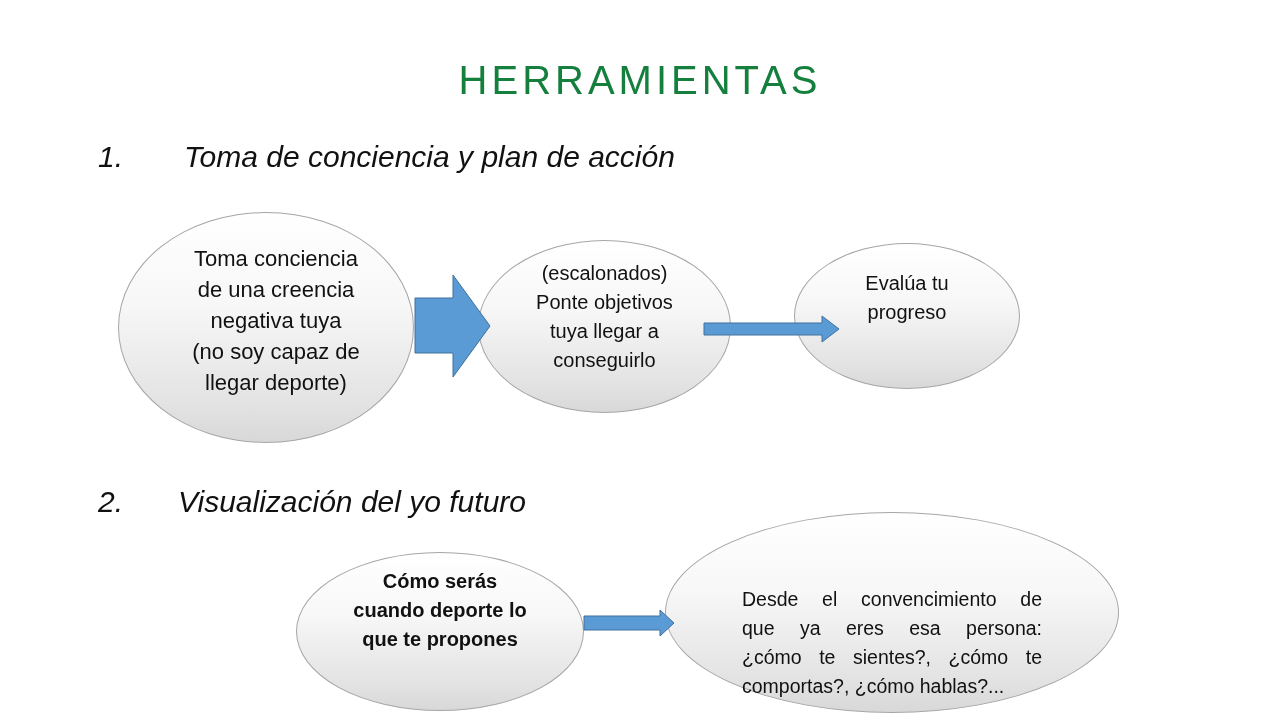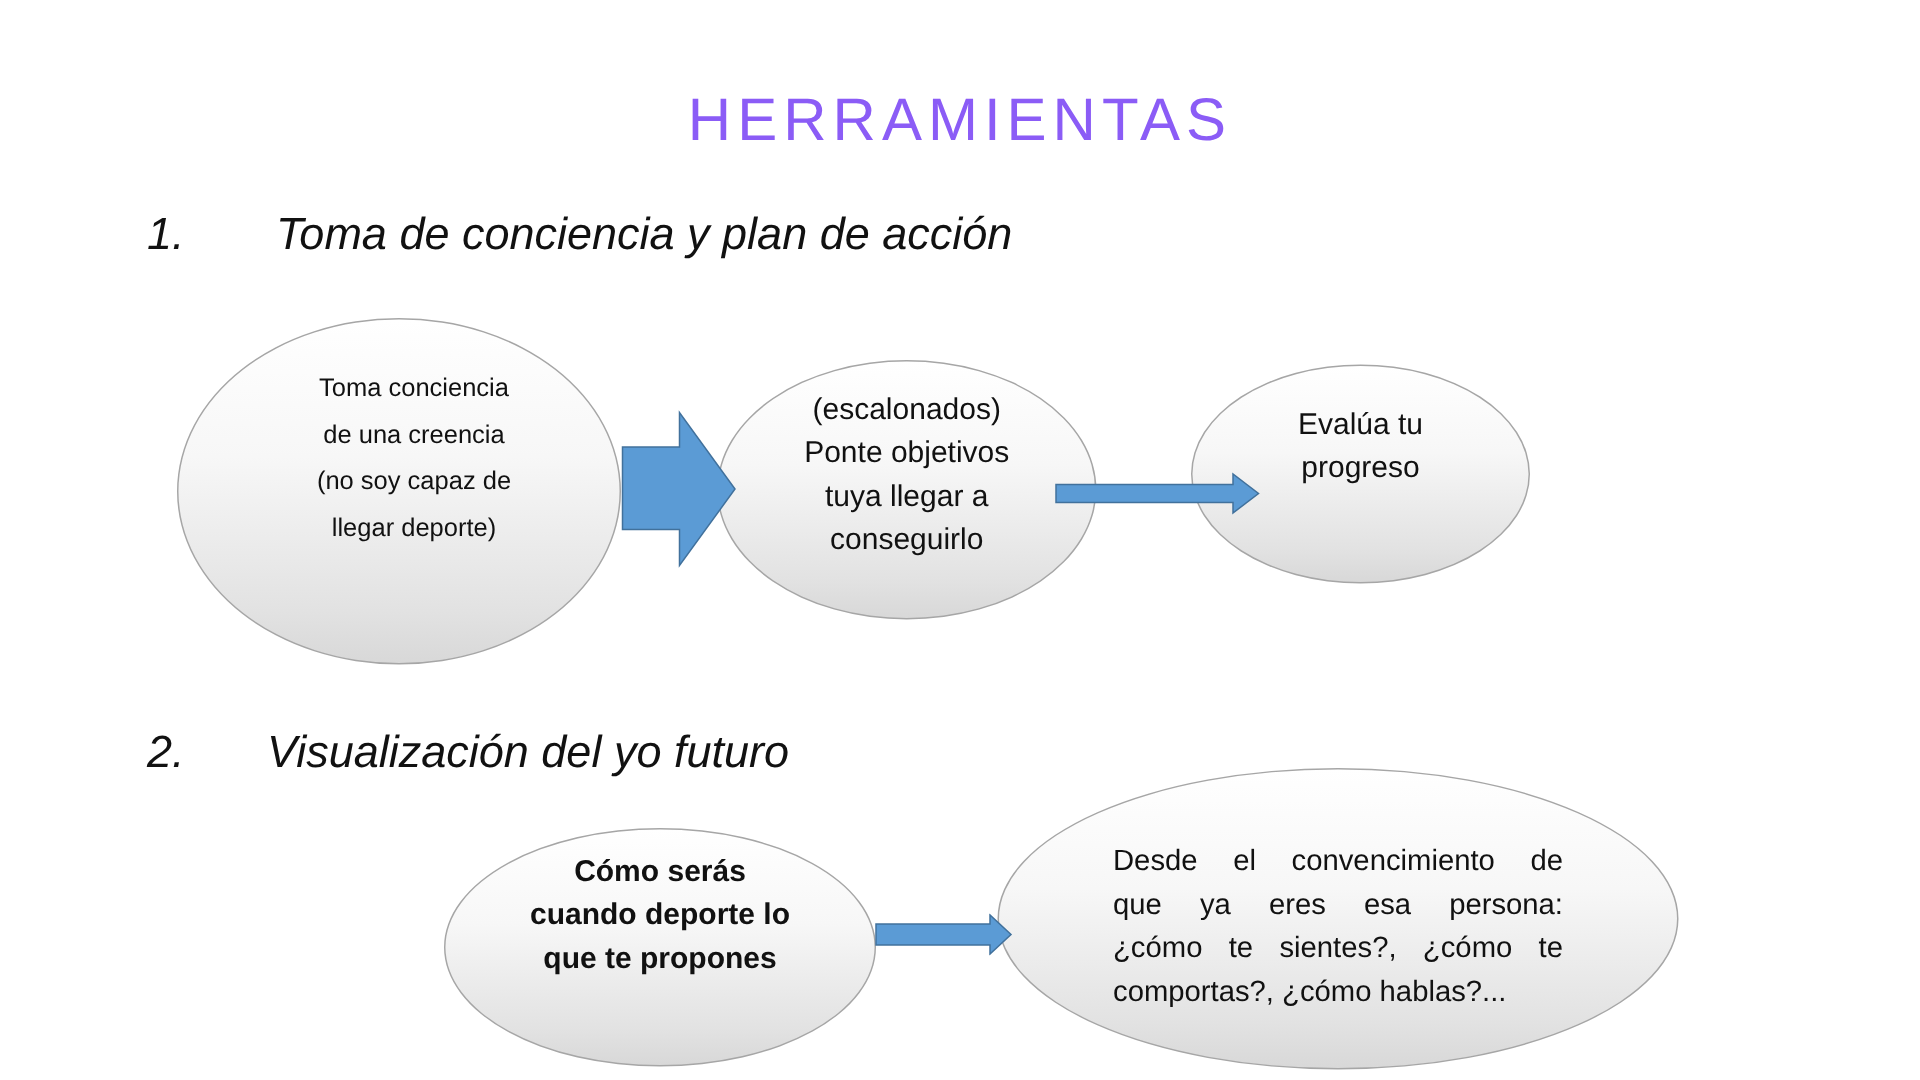--- a/index.html
+++ b/index.html
@@ -1,41 +1,42 @@
 <!DOCTYPE html>
 <html><head>
 <meta charset="utf-8">
 <style>
   html, body { margin:0; padding:0; }
   body { width:1280px; height:720px; background:#ffffff; position:relative; overflow:hidden;
          font-family:"Liberation Sans", "DejaVu Sans", sans-serif; color:#000; }
   .title { position:absolute; left:0; width:1280px; top:58px; text-align:center;
-           font-size:40px; letter-spacing:4px; color:#8b5cf6; }
+           font-size:40px; letter-spacing:4px; color:#15803d; }
   .heading { position:absolute; font-size:30px; color:#111; white-space:nowrap;font-style:italic; }
   .heading .num { display:inline-block; }
   .ellipse { position:absolute; border-radius:50%; border:1px solid #a6a6a6; box-sizing:border-box;
              background: linear-gradient(to bottom, #ffffff 0%, #f7f7f7 40%, #e2e2e2 85%, #d8d8d8 100%);
              display:flex; align-items:flex-start; justify-content:center; }
   .etext { text-align:center; font-size:20px; line-height:29px; color:#111; }
   .etext.just { text-align:justify; text-align-last:left; line-height:29px; font-size:19.5px; }
   .arrow { position:absolute; }
 </style>
 </head>
 <body>
 
 <div class="title">HERRAMIENTAS</div>
 
 <div class="heading" style="left:98px; top:140px;">
   <span class="num" style="width:86px;">1.</span><span>Toma de conciencia y plan de acción</span>
 </div>
 
 <div class="ellipse" style="left:118px; top:212px; width:296px; height:231px; padding-top:30px;">
-  <div class="etext" style="font-size:17px; line-height:31px;margin-left:20px;">
+  <div class="etext" style="font-size:22px; line-height:31px;margin-left:20px;">
     <div>Toma conciencia</div>
     <div>de una creencia</div>
+    <div>negativa tuya</div>
     <div>(no soy capaz de</div>
     <div>llegar deporte)</div>
   </div>
 </div>
 
 <div class="ellipse" style="left:478px; top:240px; width:253px; height:173px; padding-top:18px;">
   <div class="etext">
     <div>(escalonados)</div>
     <div>Ponte objetivos</div>
     <div>tuya llegar a</div>
@@ -65,21 +66,21 @@
 <div class="ellipse" style="left:296px; top:552px; width:288px; height:159px; padding-top:14px;font-weight:bold;">
   <div class="etext">
     <div>Cómo serás</div>
     <div>cuando deporte lo</div>
     <div>que te propones</div>
   </div>
 </div>
 
 <div class="ellipse" style="left:665px; top:512px; width:454px; height:201px; padding-top:47px;">
   <div class="etext just" style="width:300px;">
-    <div style="text-align-last:justify;">Desde el convencimiento de</div>
+    <div style="text-align-last:justify;margin-top:25px;">Desde el convencimiento de</div>
     <div style="text-align-last:justify;">que ya eres esa persona:</div>
     <div style="text-align-last:justify;">¿cómo te sientes?, ¿cómo te</div>
     <div>comportas?, ¿cómo hablas?...</div>
   </div>
 </div>
 
 <svg class="arrow" style="left:582px; top:609px;" width="94" height="28">
   <polygon points="2,7 78,7 78,1 92,14 78,27 78,21 2,21" fill="#5B9BD5" stroke="#41719C" stroke-width="1"></polygon>
 </svg>
 

